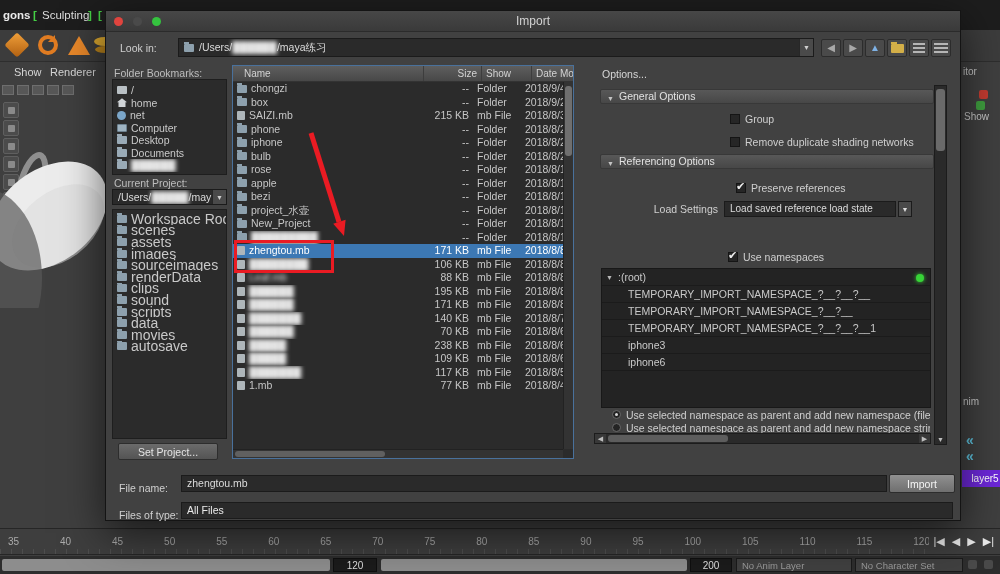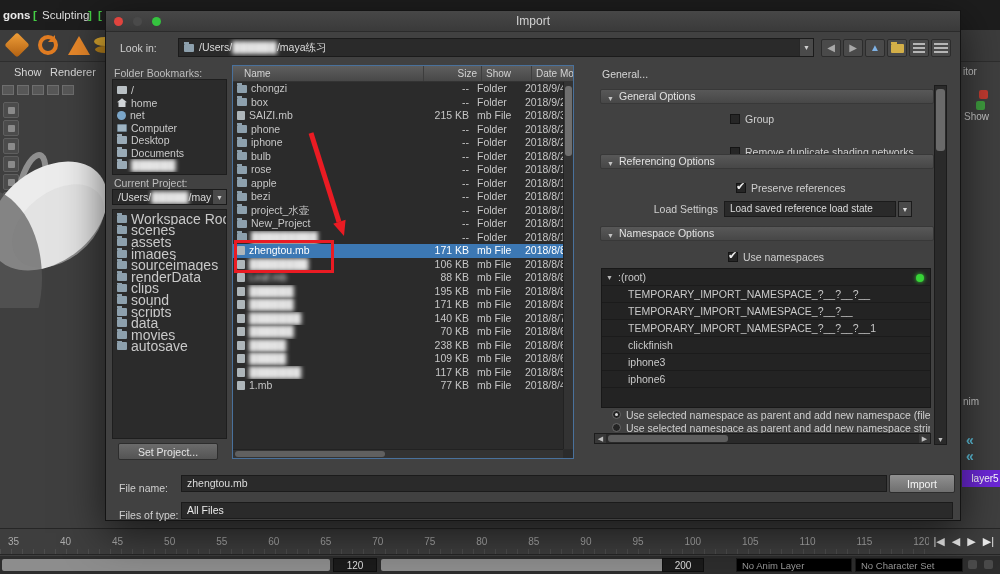--- a/index.html
+++ b/index.html
@@ -42,21 +42,21 @@
   .ruler::after { content:""; position:absolute; left:0; right:0; bottom:0; height:5px;
     background:repeating-linear-gradient(90deg,#5a5a5a 0 1px,transparent 1px 11px); opacity:.55; }
   .ruler-ticks { position:absolute; left:8px; right:70px; top:0; bottom:0; display:flex;
     justify-content:space-between; align-items:center; font-size:10px; color:#ababab; }
   .transport { position:absolute; right:2px; top:529px; height:25px; display:flex; gap:7px; align-items:center;
     color:#ececec; font-size:11px; background:#3e3e3e; padding:0 4px; }
   .rangebar { position:absolute; left:0; top:556px; width:1000px; height:18px; background:#2d2d2d; font-size:10px; }
   .rb-slider { position:absolute; top:3px; height:12px; background:#8d8d8d; border-radius:2px; }
   .rb-field { position:absolute; top:2px; height:14px; background:#1b1b1b; border:1px solid #0f0f0f;
     color:#dedede; text-align:center; line-height:13px; }
-  .rb-drop { position:absolute; top:2px; height:14px; background:#000000; border:1px solid #1a1a1a;
+  .rb-drop { position:absolute; top:2px; height:14px; background:#404040; border:1px solid #1a1a1a;
     color:#9a9a9a; line-height:13px; padding-left:5px; font-size:9.5px; white-space:nowrap; overflow:hidden; }
 
   
   .dialog { position:absolute; left:105px; top:10px; width:856px; height:511px; background:#414141;
     border:1px solid #141414; box-shadow:0 12px 40px rgba(0,0,0,.6); z-index:10; font-size:10.5px; }
   .titlebar { position:absolute; left:0; top:0; right:0; height:21px; background:linear-gradient(#474747,#3a3a3a);
     border-bottom:1px solid #2b2b2b; }
   .title { text-align:center; font-size:12px; color:#d2d2d2; line-height:21px; }
   .light { position:absolute; top:6px; width:9px; height:9px; border-radius:50%; }
 
@@ -228,21 +228,21 @@
   <span>|◀</span>
       <span>◀</span>
       <span>▶</span>
       <span>▶|</span>
     </div>
 
   <div class="rangebar">
     <div class="rb-slider" style="left:2px;width:328px"></div>
     <div class="rb-field" style="left:333px;width:44px">120</div>
     <div class="rb-slider" style="left:381px;width:306px"></div>
-    <div class="rb-field" style="left:662px;width:42px">200</div>
+    <div class="rb-field" style="left:690px;width:42px">200</div>
     <div class="rb-drop" style="left:736px;width:116px">No Anim Layer</div>
     <div class="rb-drop" style="left:855px;width:108px">No Character Set</div>
     <i class="rc-sq" style="left:968px;top:4px;background:#4a4a4a;position:absolute"></i>
     <i class="rc-sq" style="left:984px;top:4px;background:#4a4a4a;position:absolute"></i>
   </div>
 
   <div class="dialog">
     <div class="titlebar">
       <i class="light" style="left:8px;background:#e0443e"></i>
       <i class="light" style="left:27px;background:#4a4a4a"></i>
@@ -612,51 +612,47 @@
           </div>
         </div>
       <div class="vsb">
           <div class="thumb"></div>
         </div>
       <div class="hsb">
           <div class="thumb"></div>
         </div>
     </div>
 
-    <span class="lbl" style="left:496px;top:57px;color:#d6d6d6">General...</span>
+    <span class="lbl" style="left:496px;top:57px;color:#d6d6d6">Options...</span>
 
     <div class="sec-hd" style="top:78px">
       <span class="tri">▼</span>
       <span>General Options</span>
     </div>
     <div class="opt-row" style="left:624px;top:101px">
       <span class="cb" data-checked="false"></span>
       <span>Group</span>
     </div>
-    <div class="opt-row" style="left:624px;top:134px">
+    <div class="opt-row" style="left:624px;top:124px">
       <span class="cb" data-checked="false"></span>
       <span>Remove duplicate shading networks</span>
     </div>
 
     <div class="sec-hd" style="top:143px">
       <span class="tri">▼</span>
       <span>Referencing Options</span>
     </div>
     <div class="opt-row" style="left:630px;top:170px">
       <span class="cb" data-checked="true"></span>
       <span>Preserve references</span>
     </div>
     <span class="lbl" style="left:494px;top:192px;width:118px;text-align:right">Load Settings</span>
     <div class="field" style="left:618px;top:190px;width:172px;height:16px;line-height:14px;font-size:10px">Load saved reference load state</div>
     <div class="field" style="left:792px;top:190px;width:14px;height:16px;background:#4a4a4a;text-align:center;padding:0;font-size:7px;line-height:15px">▼</div>
 
-    <div class="sec-hd" style="top:215px">
-      <span class="tri">▼</span>
-      <span>Namespace Options</span>
-    </div>
     <div class="opt-row" style="left:622px;top:239px">
       <span class="cb" data-checked="true"></span>
       <span>Use namespaces</span>
     </div>
 
     <div class="ns-list">
       <div class="ns-row ns-root">
         <span class="tri">▼</span>
         <span>:(root)</span>
         <i class="green-dot"></i>
@@ -668,23 +664,20 @@
           </div>
 
           <div class="ns-row">
             <span>TEMPORARY_IMPORT_NAMESPACE_?__?__</span>
           </div>
 
           <div class="ns-row">
             <span>TEMPORARY_IMPORT_NAMESPACE_?__?__?__1</span>
           </div>
 
-          <div class="ns-row">
-            <span>clickfinish</span>
-          </div>
 
           <div class="ns-row">
             <span>iphone3</span>
           </div>
 
           <div class="ns-row">
             <span>iphone6</span>
           </div>
         </div>
     </div>

